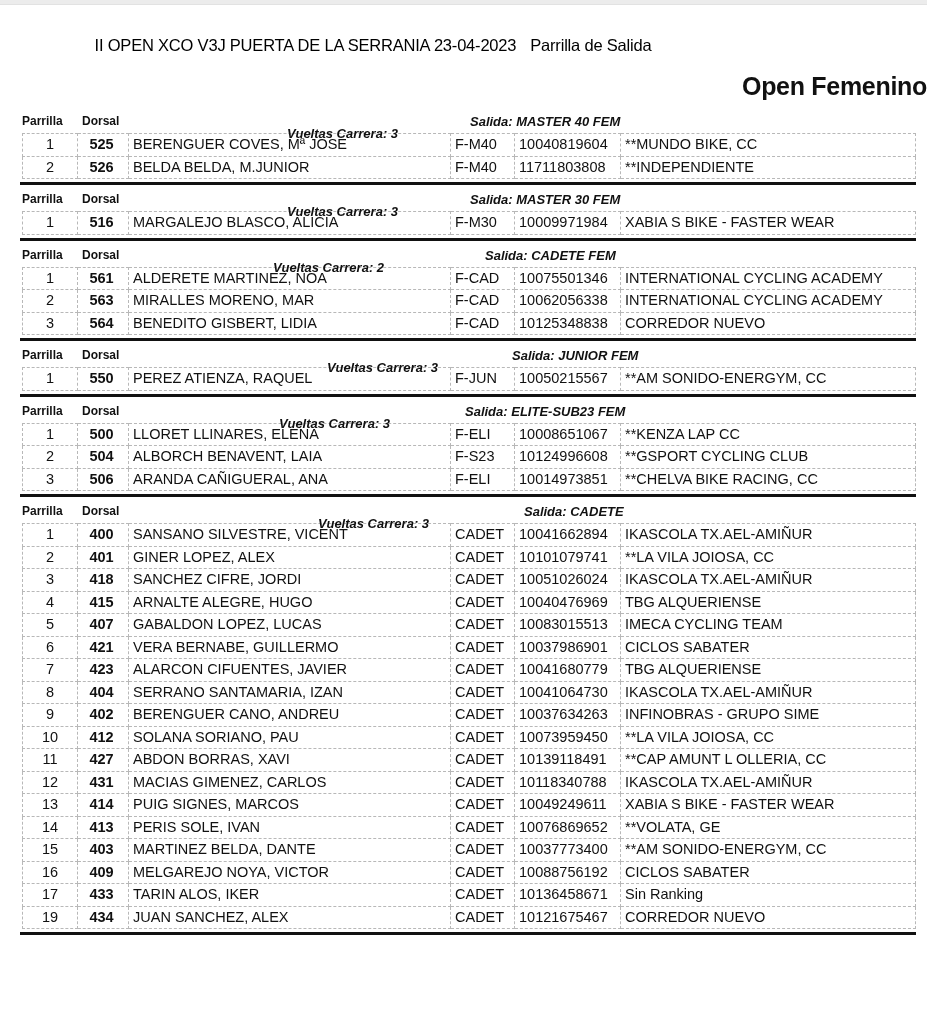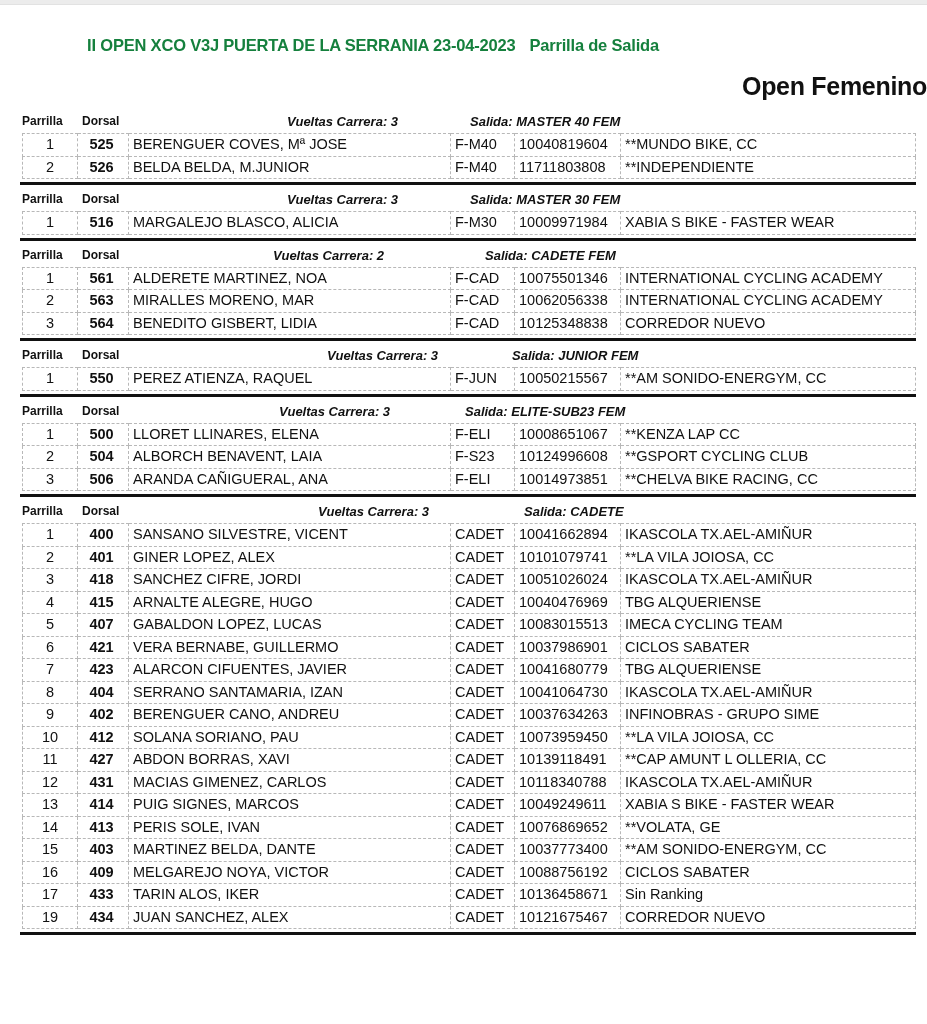--- a/index.html
+++ b/index.html
@@ -1,26 +1,26 @@
 <!DOCTYPE html>
 <html><head>
 <meta charset="utf-8">
 <style>
   html, body { margin: 0; padding: 0; background: #ffffff; }
   body { width: 927px; height: 1024px; position: relative; overflow: hidden; font-family: "Liberation Sans", sans-serif; color: #111; }
   .topbar { position: absolute; left: 0; top: 0; width: 927px; height: 4px; background: #ececec; border-bottom: 1px solid #e2e2e2; }
-  .event-title { position: absolute; top: 36px; left: 0; width: 746px; text-align: center; font-size: 16.5px; font-weight: bold; color: #15803d; letter-spacing: -0.2px; }
+  .event-title { position: absolute; top: 36px; left: 0; width: 746px; text-align: center; font-size: 16.5px; font-weight: normal; color: #000000; letter-spacing: -0.2px; }
   .event-title .sub { margin-left: 14px; }
   .cat-title { position: absolute; top: 72px; left: 0; width: 927px; text-align: right; font-size: 25px; font-weight: bold; color: #111; letter-spacing: -0.3px; }
   .sections { position: absolute; top: 112px; left: 20px; width: 896px; }
   .section { position: relative; }
   .sec-head { position: relative; height: 21px; }
   .sec-head .h-parrilla { position: absolute; left: 2px; top: 2px; font-size: 12px; font-weight: bold; }
   .sec-head .h-dorsal { position: absolute; left: 62px; top: 2px; font-size: 12px; font-weight: bold; }
-  .sec-head .h-vueltas { position: absolute; top: 2px; font-size: 13px; font-weight: bold; font-style: italic; }
+  .sec-head .h-vueltas { position: absolute; top: 14px; font-size: 13px; font-weight: bold; font-style: italic; }
   .sec-head .h-salida { position: absolute; top: 2px; font-size: 13px; font-weight: bold; font-style: italic; }
   table { border-collapse: collapse; width: 894px; margin-left: 2px; table-layout: fixed; }
   td { border: 1px dashed #b8b8b8; height: 21.5px; padding: 0 0 0 4px; font-size: 14.5px; white-space: nowrap; overflow: hidden; line-height: 21px; }
   td.c-pos { width: 54px; text-align: center; padding: 0; }
   td.c-dor { width: 47px; text-align: center; font-weight: bold; padding: 0 3px 0 0; }
   td.c-name { width: 317px; }
   td.c-cat { width: 59px; }
   td.c-lic { width: 101px; }
   .sep { height: 3px; background: #111; width: 896px; margin: 3px 0 5px 0; }
 </style>

